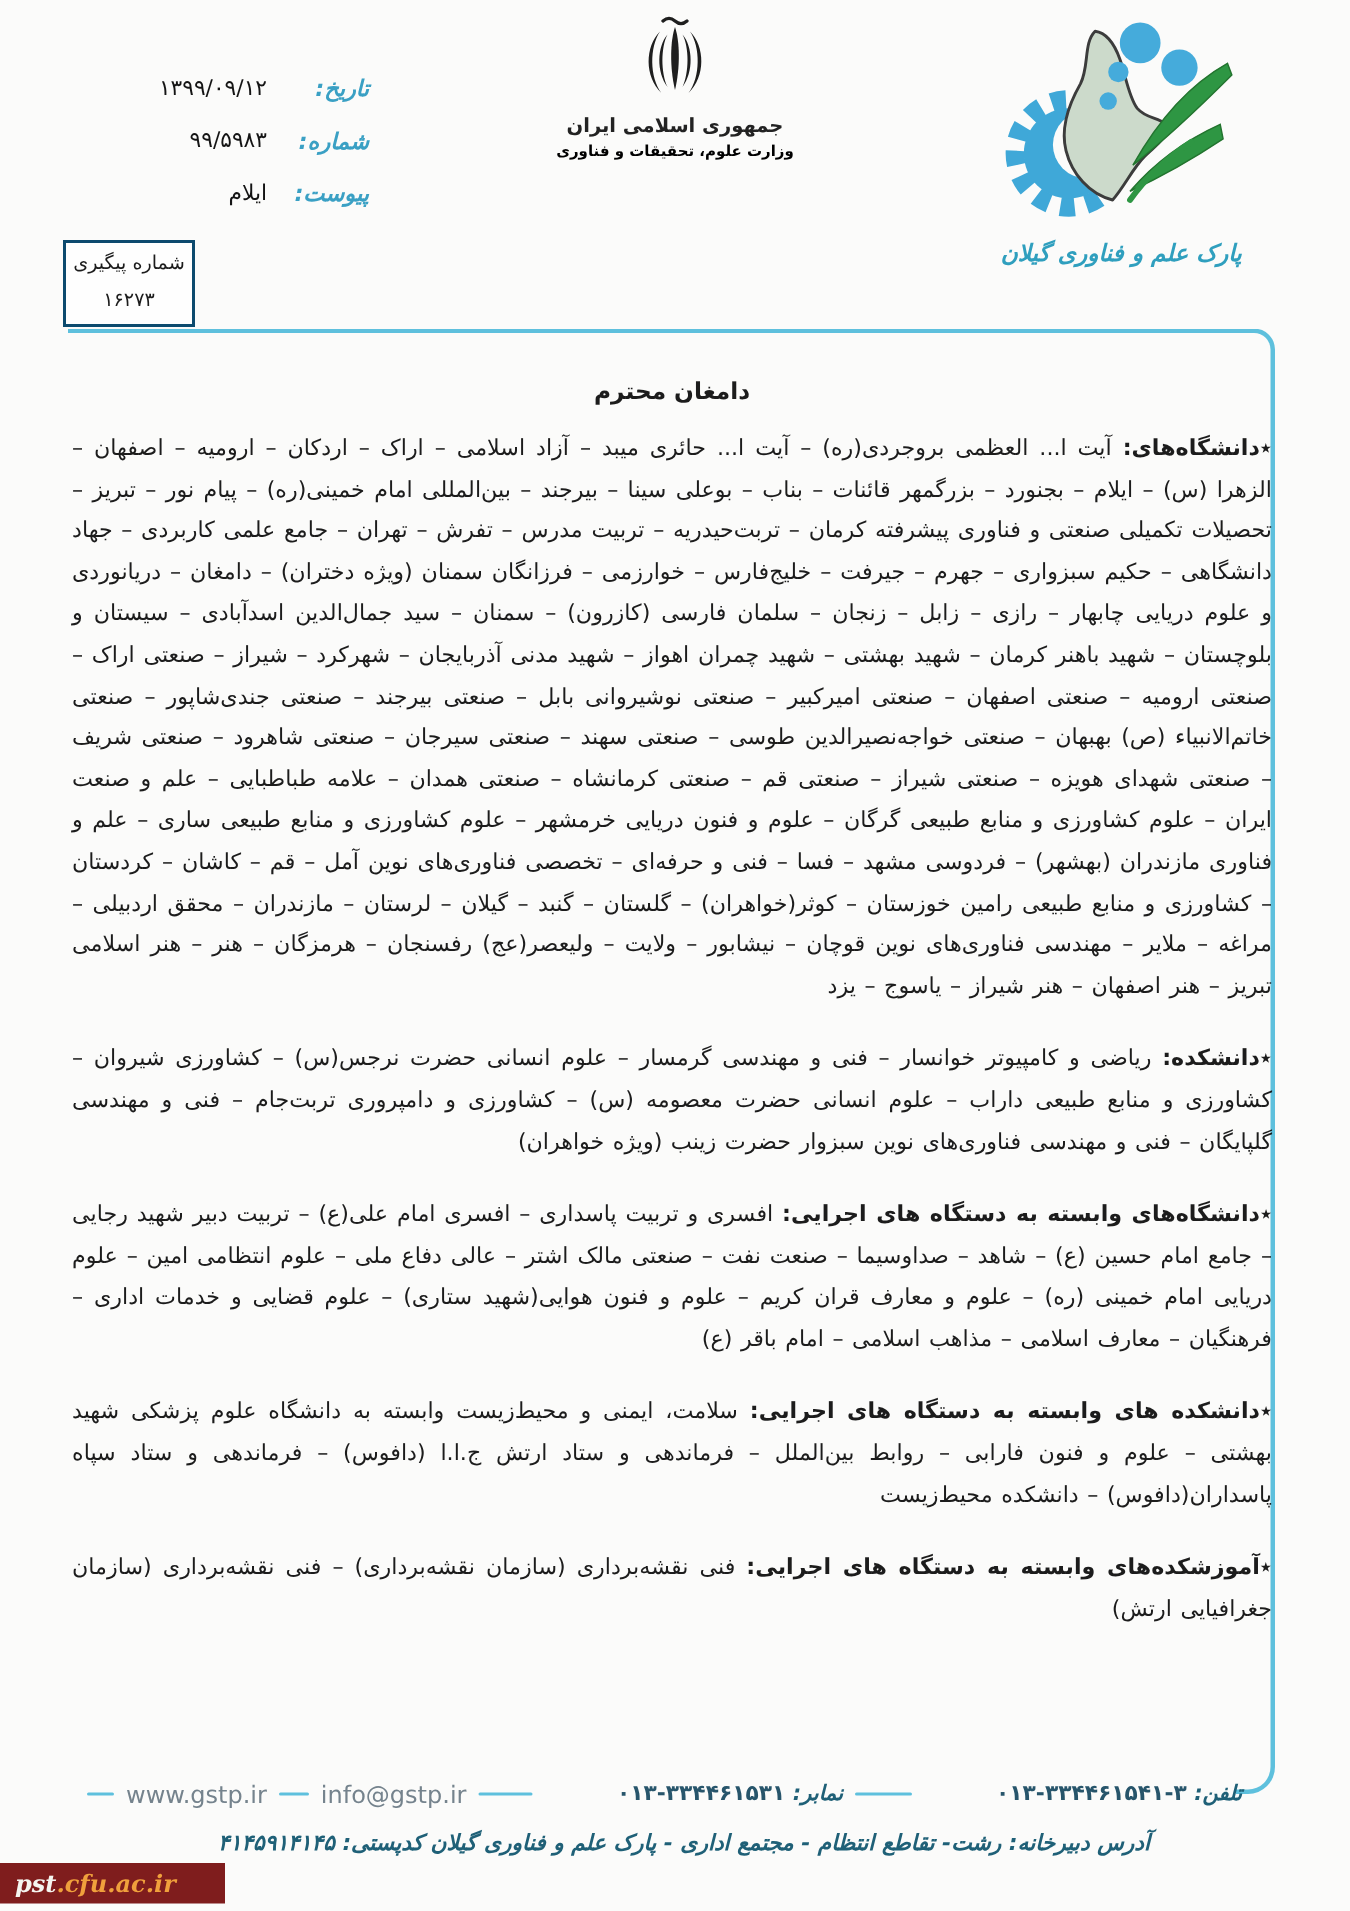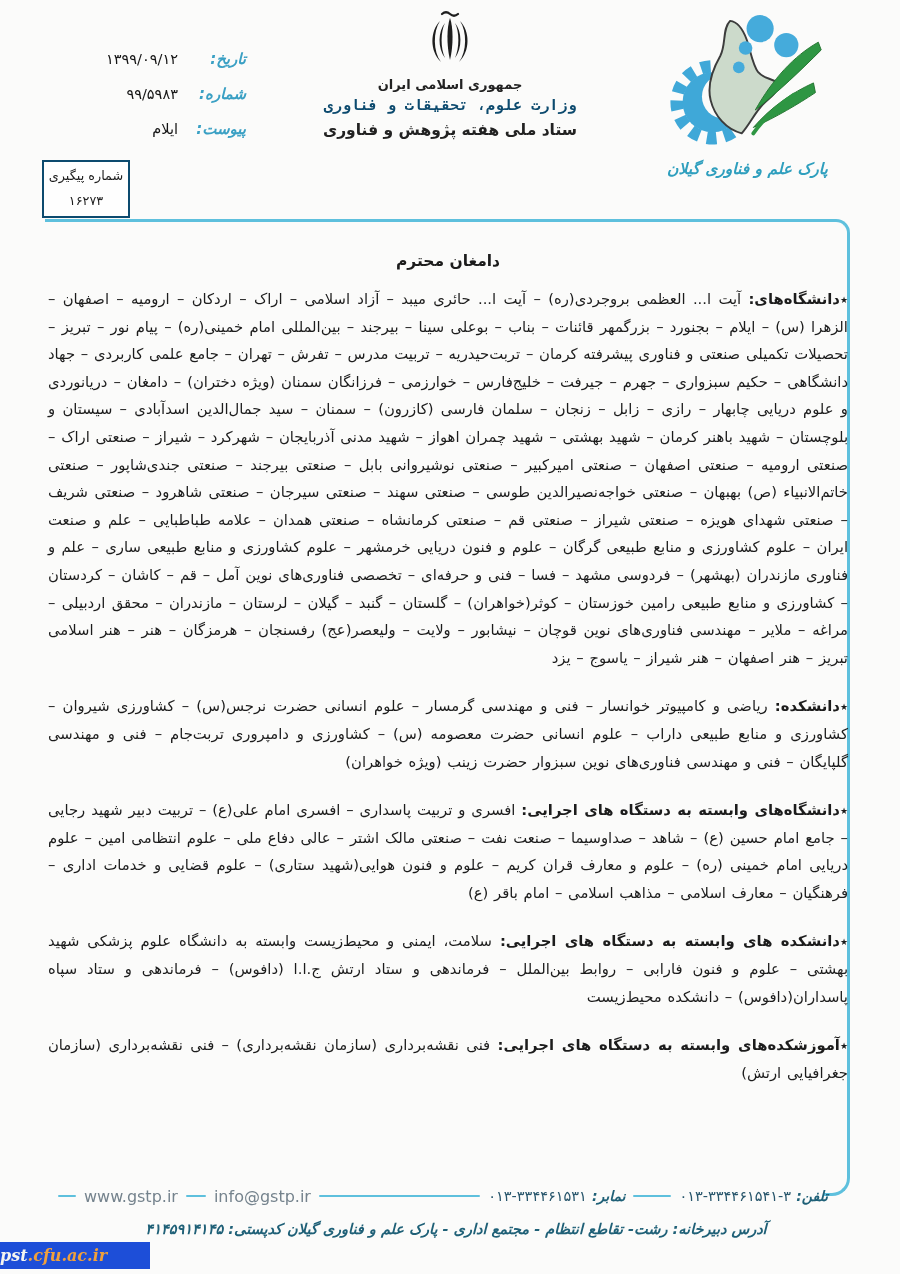--- a/index.html
+++ b/index.html
@@ -28,21 +28,21 @@
     direction:rtl; text-align:center; font-size:12.8px; line-height:1.95;
     padding:2px 3px; z-index:3;
   }
 
   
   .emblem {
     position:absolute; top:10px; left:50%; transform:translateX(-50%);
     width:320px; text-align:center; direction:rtl;
   }
   .emblem-line1 { font-size:13px;   font-weight:bold; margin-top:5px; color:#222; }
-  .emblem-line2 { font-size:15px;   font-weight:bold; margin-top:4px; color:#0c4a6e;font-family:Liberation Mono, monospace; }
+  .emblem-line2 { font-size:10px;   font-weight:bold; margin-top:4px; color:#000000; }
   .emblem-line3 { font-size:15.5px; font-weight:bold; margin-top:6px; color:#222; }
 
   
   .logo { position:absolute; top:6px; right:50px; width:205px; text-align:center; }
   .logo-caption {
     margin-top:2px; color:#2f9fbe; font-weight:bold; font-style:italic; font-size:15.5px;
     direction:rtl;
   }
 
   
@@ -70,34 +70,34 @@
   .para:first-of-type { margin-top:0; }
   .section-label { font-weight:bold; }
 
   
   .footer-row {
     position:absolute; left:58px; right:72px; top:1183px; height:26px;
     display:flex; direction:rtl; align-items:center; gap:8px;
   }
   .f-group { display:flex; direction:rtl; align-items:center; gap:5px; white-space:nowrap; }
   .f-label { color:#1f6077; font-weight:bold; font-style:italic; font-size:14px; }
-  .f-num   { color:#27556b; font-weight:normal; font-size:14.5px; }
+  .f-num   { color:#27556b; font-weight:bold; font-size:14.5px;margin-left:48px; }
   .f-web   { color:#75838d; font-size:16px; direction:ltr; unicode-bidi:isolate; }
   .fline { height:2.5px; background:#5ec0dd; border-radius:2px; flex:0 0 auto; }
   .fline.w38 { width:38px; } .fline.w20 { width:20px; } .fline.w18 { width:18px; }
   .fline.grow { flex:1 1 auto; }
 
   .footer-address {
     position:absolute; left:0; right:0; top:1221px; text-align:center; direction:rtl;
     color:#1f6077; font-weight:bold; font-style:italic; font-size:14.5px;padding-left:12px;
   }
 
   .watermark {
     position:absolute; left:0; top:1242px; width:150px; height:27px;
-    background:#1d4ed8; display:flex; align-items:center; padding:0 0;
+    background:#7f1d1d; display:flex; align-items:center; padding:0 10px;
     font-family:"DejaVu Serif", serif; font-style:italic; font-weight:bold; font-size:16px;text-align:right;
   }
   .watermark .wm-pre { color:#f5f5f0; }
   .watermark .wm-suf { color:#f0a03c; }
 </style>
 </head>
 <body>
 
 <div class="meta">
   <div class="meta-row">
@@ -127,21 +127,20 @@
         <path d="M25 13 C18 21 17.5 38 25 48 C20.5 38.5 20.5 21.5 25 13 Z"></path>
         <path d="M35 13 C42 21 42.5 38 35 48 C39.5 38.5 39.5 21.5 35 13 Z"></path>
         <path d="M20 11 C10 21 9.5 41 21 52 C13 41.5 13 21.5 20 11 Z"></path>
         <path d="M40 11 C50 21 50.5 41 39 52 C47 41.5 47 21.5 40 11 Z"></path>
       </g>
       <path d="M22 4 Q26 0.5 30 4 Q34 7.5 38 4" fill="none" stroke="#1e1e1e" stroke-width="2.2" stroke-linecap="round"></path>
     </svg>
   </span>
   <div class="emblem-line1">جمهوری اسلامی ایران</div>
   <div class="emblem-line2">وزارت علوم، تحقیقات و فناوری</div>
-  <div class="emblem-line3">ستاد ملی هفته پژوهش و فناوری</div>
 </div>
 
 <div class="logo">
   <span>
     <svg width="160" height="148" viewBox="0 0 165 150" aria-hidden="true">
 
       <circle cx="46" cy="98" r="37" fill="none" stroke="#3fa8d8" stroke-width="13" stroke-dasharray="10 8"></circle>
       <circle cx="46" cy="98" r="31" fill="#3fa8d8"></circle>
       <circle cx="58" cy="92" r="23" fill="#fbfbfa"></circle>
 

